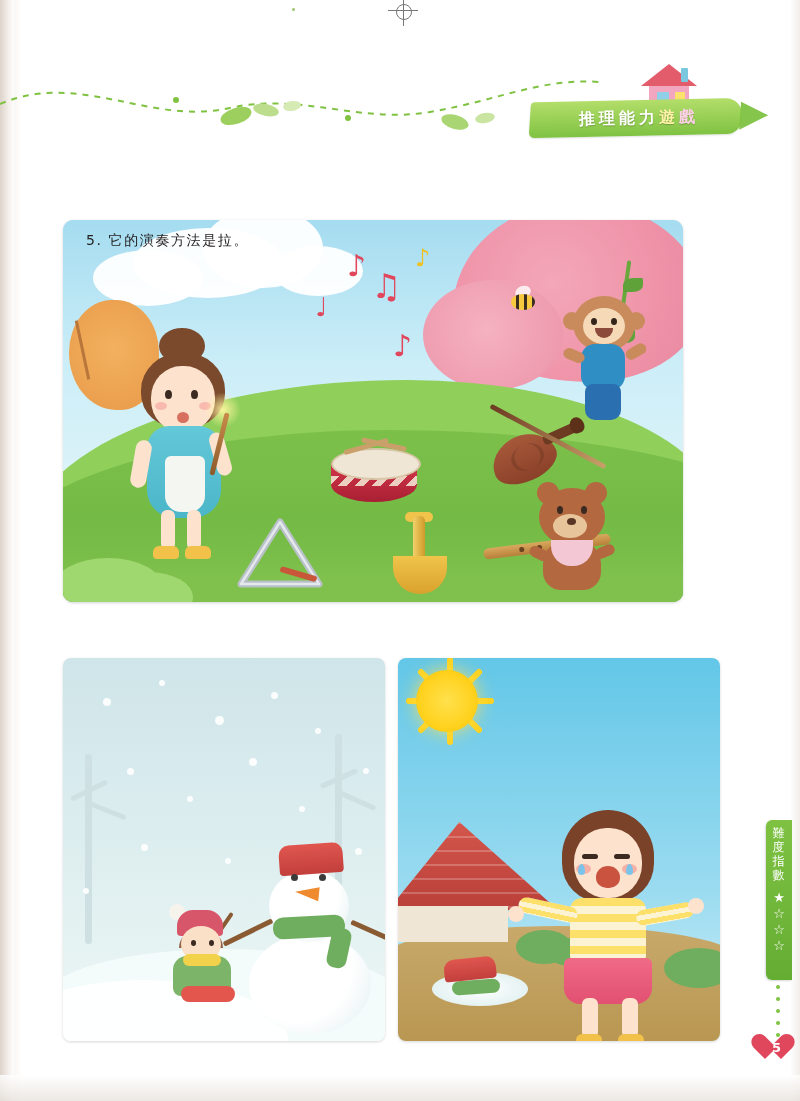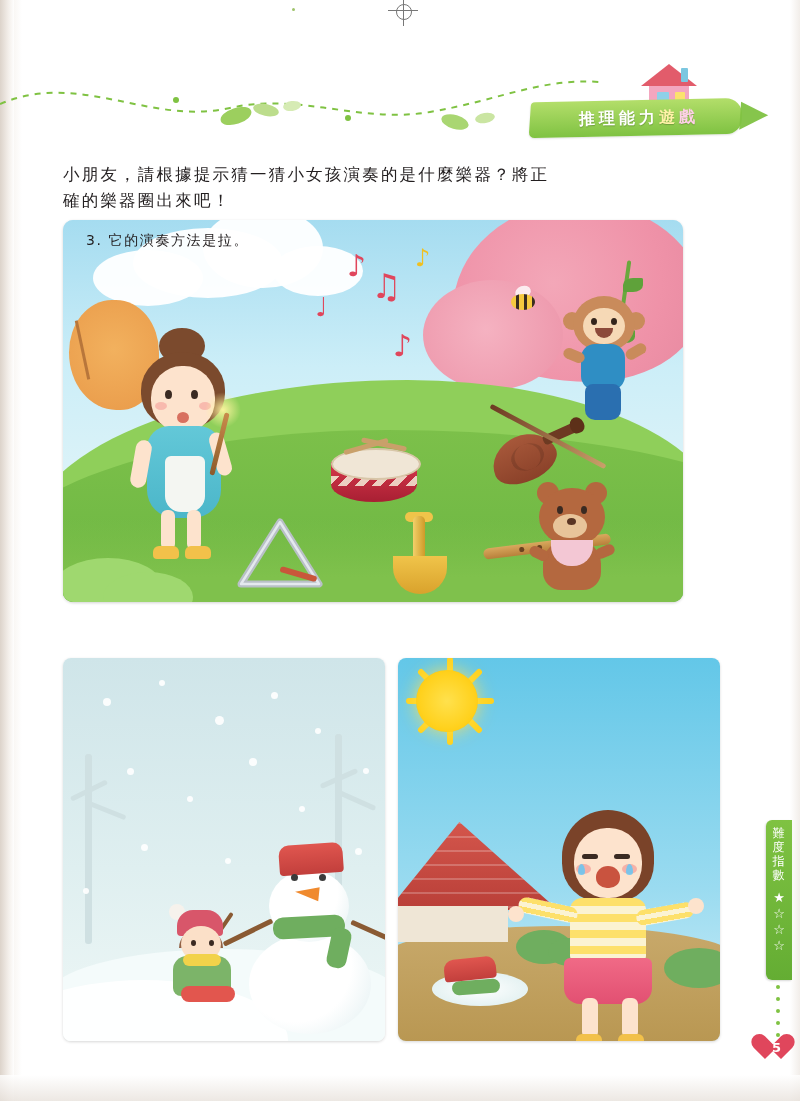--- a/index.html
+++ b/index.html
@@ -546,24 +546,20 @@
       <rect x="40" y="30" width="10" height="10" rx="1" fill="#fbe26d"></rect>
       <rect x="46" y="6" width="7" height="14" rx="1" fill="#7cc7e0"></rect>
       <rect x="6" y="46" width="58" height="4" rx="2" fill="#cfe8bb"></rect>
     </svg>
     <div class="banner-swoosh"></div>
     <div class="banner-title">
       <span class="bt-1">推</span><span class="bt-2">理</span><span class="bt-3">能</span><span class="bt-4">力</span><span class="bt-5">遊</span><span class="bt-6">戲</span>
     </div>
   </div>
 
-  <div class="instruction">
-    <div>小朋友，請根據提示猜一猜小女孩演奏的是什麼樂器？將正</div>
-    <div>確的樂器圈出來吧！</div>
-  </div>
 
   <div class="pic1">
     <div class="sky"></div>
 
     <div class="cloud" style="left:70px; top:8px; width:150px; height:70px;"></div>
     <div class="cloud" style="left:140px; top:-12px; width:120px; height:80px;"></div>
     <div class="cloud" style="left:30px; top:30px; width:110px; height:56px;"></div>
     <div class="cloud" style="left:210px; top:26px; width:90px; height:50px;"></div>
 
     <div class="tree-pink"></div>
@@ -675,21 +671,21 @@
       <div class="bear-eye" style="left:58px; top:18px;"></div>
       <div class="bear-nose"></div>
       <div class="bear-body"></div>
       <div class="bear-bib"></div>
       <div class="bear-arm" style="left:6px; top:60px; width:20px; height:11px; transform:rotate(26deg);"></div>
       <div class="bear-arm" style="right:6px; top:58px; width:20px; height:11px; transform:rotate(-24deg);"></div>
     </div>
   </div>
 
   <div class="hint-box">
-    <div class="hint-line">3. 它的演奏方法是拉。</div>
+    <div class="hint-line">5. 它的演奏方法是拉。</div>
   </div>
 
 
   <div class="pic2">
     <div class="bare-tree" style="left:22px; top:96px; width:7px; height:190px; border-radius:3px;"></div>
     <div class="bare-tree" style="left:6px; top:130px; width:40px; height:5px; transform:rotate(-26deg); border-radius:3px;"></div>
     <div class="bare-tree" style="left:24px; top:150px; width:40px; height:5px; transform:rotate(22deg); border-radius:3px;"></div>
     <div class="bare-tree" style="left:272px; top:76px; width:7px; height:200px; border-radius:3px;"></div>
     <div class="bare-tree" style="left:256px; top:118px; width:40px; height:5px; transform:rotate(-24deg); border-radius:3px;"></div>
     <div class="bare-tree" style="left:274px; top:140px; width:40px; height:5px; transform:rotate(24deg); border-radius:3px;"></div>

